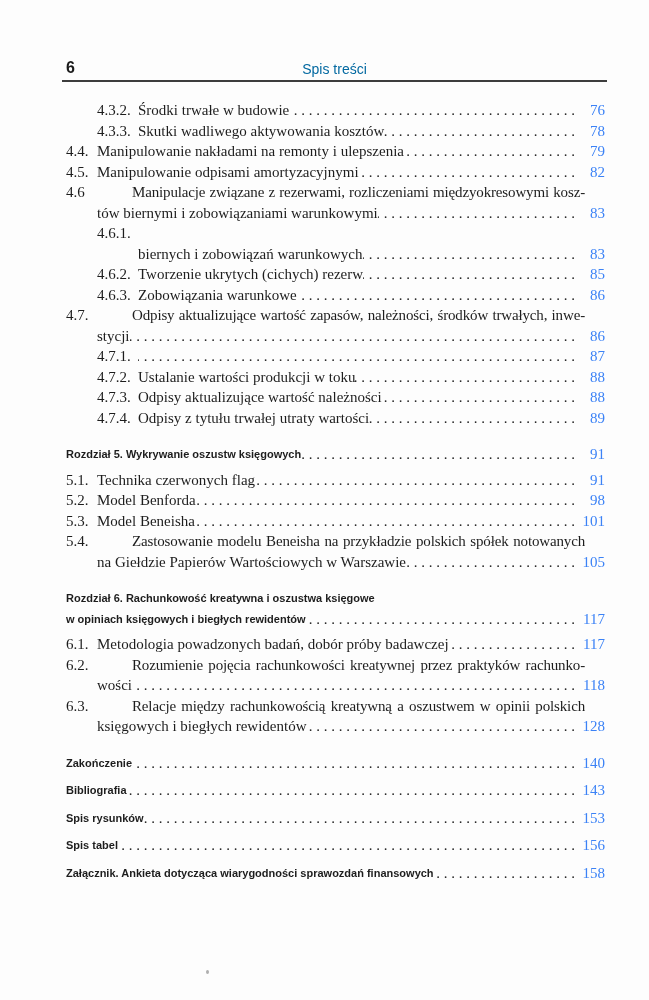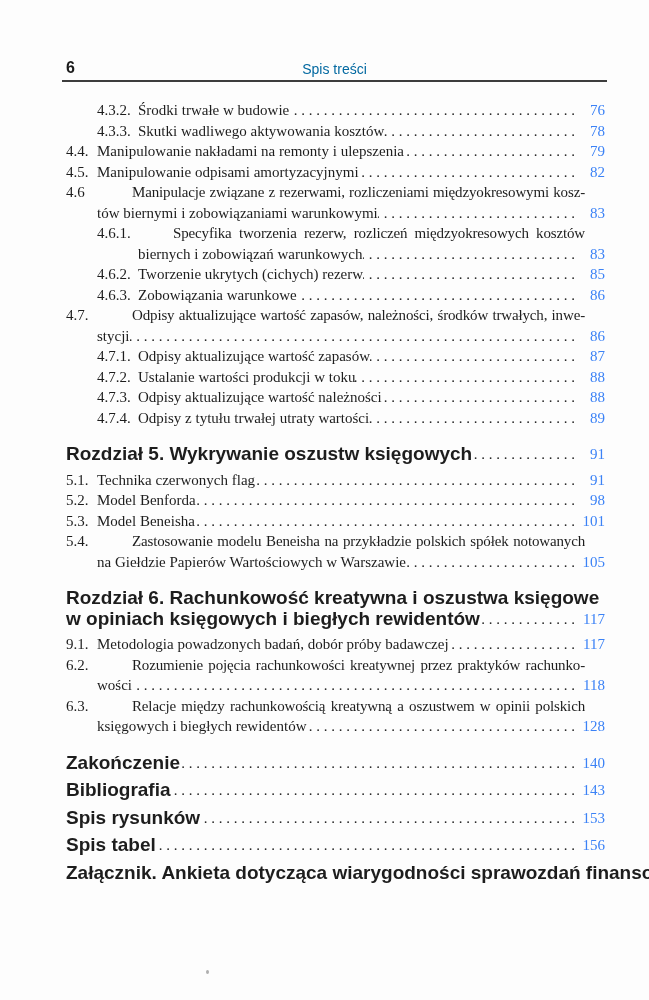--- a/index.html
+++ b/index.html
@@ -63,21 +63,21 @@
     align-items: center;
   }
   .row.lvl0 { padding-left: 31px; }
   .row.lvl0 > .num { flex: 0 0 31px; margin-left: -31px; }
   .row.lvl1 { padding-left: 72px; }
   .row.lvl1 > .num { flex: 0 0 41px; margin-left: -41px; }
   .row.bold-row { padding-left: 0; }
   .row.bold-row > .text {
     font-family: "Liberation Sans", sans-serif;
     font-weight: 700;
-    font-size: 19px;
+    font-size: 11px;
   }
   .num { white-space: nowrap; }
   .text { flex: 0 1 auto; white-space: nowrap; }
   .row.justify > .text {
     flex: 1 1 auto;
     white-space: normal;
     text-align: justify;
     text-align-last: justify;
     letter-spacing: -0.15px;
     word-spacing: -0.8px;
@@ -158,21 +158,20 @@
         <span class="num">4.6</span>
         <span class="text">Manipulacje związane z rezerwami, rozliczeniami międzyokresowymi kosz-</span>
       </div>
       <div class="row lvl0">
         <span class="text">tów biernymi i zobowiązaniami warunkowymi</span>
         <span class="dots" aria-hidden="true">. . . . . . . . . . . . . . . . . . . . . . . . . . . . . . . . . . . . . . . . . . . . . . . . . . . . . . . . . . . . . . . . . . . . . . . . . . . . . . . . . . . . . . . . . . . . . . . . . . . . . . . . . . . . . . . . . . . . . . . . . . . . . . . . . . </span>
         <span class="pageno">83</span>
       </div>
       <div class="row lvl1 justify">
         <span class="num">4.6.1.</span>
-        <span class="text">Specyfika tworzenia rezerw, rozliczeń międzyokresowych kosztów</span>
       </div>
       <div class="row lvl1">
         <span class="text">biernych i zobowiązań warunkowych</span>
         <span class="dots" aria-hidden="true">. . . . . . . . . . . . . . . . . . . . . . . . . . . . . . . . . . . . . . . . . . . . . . . . . . . . . . . . . . . . . . . . . . . . . . . . . . . . . . . . . . . . . . . . . . . . . . . . . . . . . . . . . . . . . . . . . . . . . . . . . . . . . . . . . . </span>
         <span class="pageno">83</span>
       </div>
       <div class="row lvl1">
         <span class="num">4.6.2.</span>
         <span class="text">Tworzenie ukrytych (cichych) rezerw</span>
         <span class="dots" aria-hidden="true">. . . . . . . . . . . . . . . . . . . . . . . . . . . . . . . . . . . . . . . . . . . . . . . . . . . . . . . . . . . . . . . . . . . . . . . . . . . . . . . . . . . . . . . . . . . . . . . . . . . . . . . . . . . . . . . . . . . . . . . . . . . . . . . . . . </span>
@@ -188,21 +187,20 @@
         <span class="num">4.7.</span>
         <span class="text">Odpisy aktualizujące wartość zapasów, należności, środków trwałych, inwe-</span>
       </div>
       <div class="row lvl0">
         <span class="text">stycji</span>
         <span class="dots" aria-hidden="true">. . . . . . . . . . . . . . . . . . . . . . . . . . . . . . . . . . . . . . . . . . . . . . . . . . . . . . . . . . . . . . . . . . . . . . . . . . . . . . . . . . . . . . . . . . . . . . . . . . . . . . . . . . . . . . . . . . . . . . . . . . . . . . . . . . </span>
         <span class="pageno">86</span>
       </div>
       <div class="row lvl1">
         <span class="num">4.7.1.</span>
-        <span class="text">Odpisy aktualizujące wartość zapasów</span>
         <span class="dots" aria-hidden="true">. . . . . . . . . . . . . . . . . . . . . . . . . . . . . . . . . . . . . . . . . . . . . . . . . . . . . . . . . . . . . . . . . . . . . . . . . . . . . . . . . . . . . . . . . . . . . . . . . . . . . . . . . . . . . . . . . . . . . . . . . . . . . . . . . . </span>
         <span class="pageno">87</span>
       </div>
       <div class="row lvl1">
         <span class="num">4.7.2.</span>
         <span class="text">Ustalanie wartości produkcji w toku</span>
         <span class="dots" aria-hidden="true">. . . . . . . . . . . . . . . . . . . . . . . . . . . . . . . . . . . . . . . . . . . . . . . . . . . . . . . . . . . . . . . . . . . . . . . . . . . . . . . . . . . . . . . . . . . . . . . . . . . . . . . . . . . . . . . . . . . . . . . . . . . . . . . . . . </span>
         <span class="pageno">88</span>
       </div>
       <div class="row lvl1">
@@ -251,21 +249,21 @@
       </div>
       <div class="row lvl0 bold-row gap-section">
         <span class="text">Rozdział 6. Rachunkowość kreatywna i oszustwa księgowe</span>
       </div>
       <div class="row lvl0 bold-row">
         <span class="text">w opiniach księgowych i biegłych rewidentów</span>
         <span class="dots" aria-hidden="true">. . . . . . . . . . . . . . . . . . . . . . . . . . . . . . . . . . . . . . . . . . . . . . . . . . . . . . . . . . . . . . . . . . . . . . . . . . . . . . . . . . . . . . . . . . . . . . . . . . . . . . . . . . . . . . . . . . . . . . . . . . . . . . . . . . </span>
         <span class="pageno">117</span>
       </div>
       <div class="row lvl0 gap-sub">
-        <span class="num">9.1.</span>
+        <span class="num">6.1.</span>
         <span class="text">Metodologia powadzonych badań, dobór próby badawczej</span>
         <span class="dots" aria-hidden="true">. . . . . . . . . . . . . . . . . . . . . . . . . . . . . . . . . . . . . . . . . . . . . . . . . . . . . . . . . . . . . . . . . . . . . . . . . . . . . . . . . . . . . . . . . . . . . . . . . . . . . . . . . . . . . . . . . . . . . . . . . . . . . . . . . . </span>
         <span class="pageno">117</span>
       </div>
       <div class="row lvl0 justify">
         <span class="num">6.2.</span>
         <span class="text">Rozumienie pojęcia rachunkowości kreatywnej przez praktyków rachunko-</span>
       </div>
       <div class="row lvl0">
         <span class="text">wości</span>

